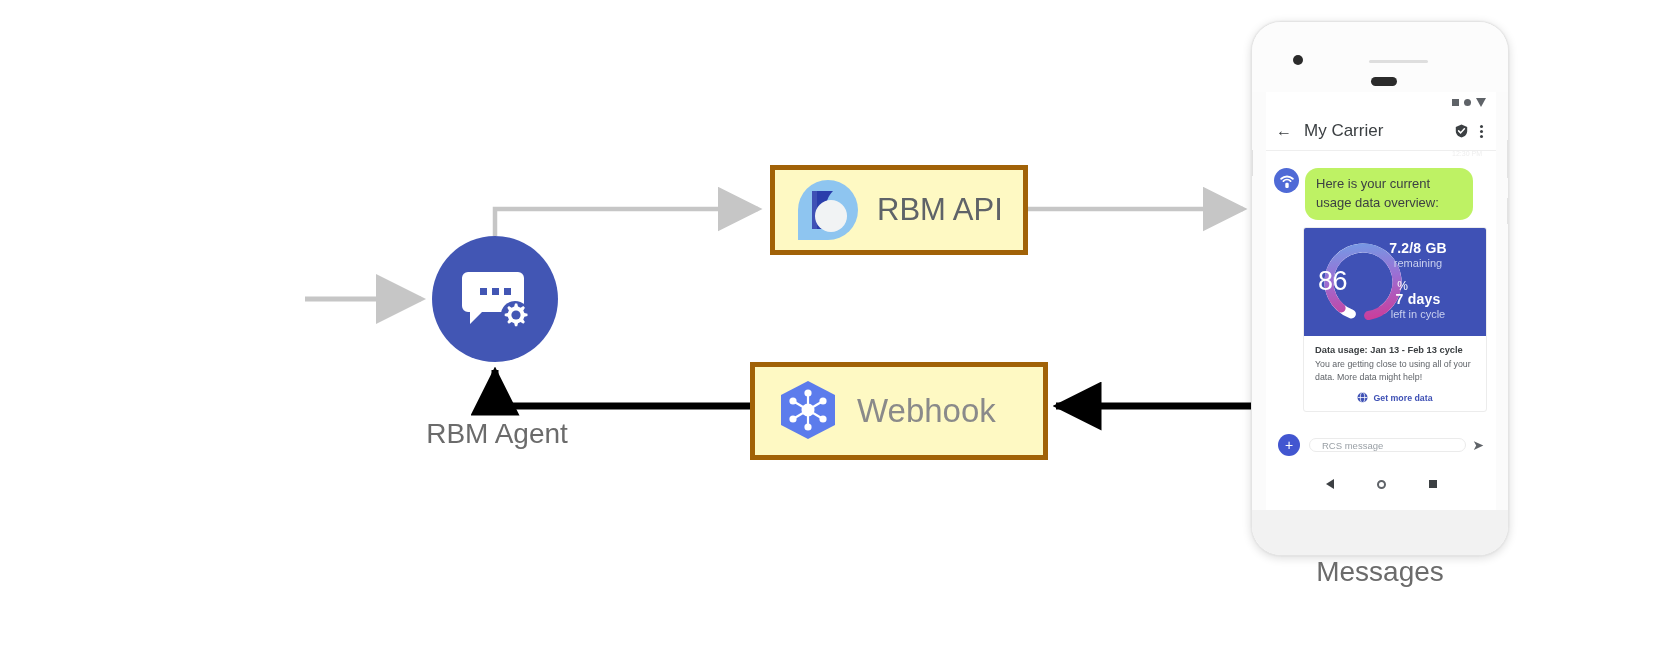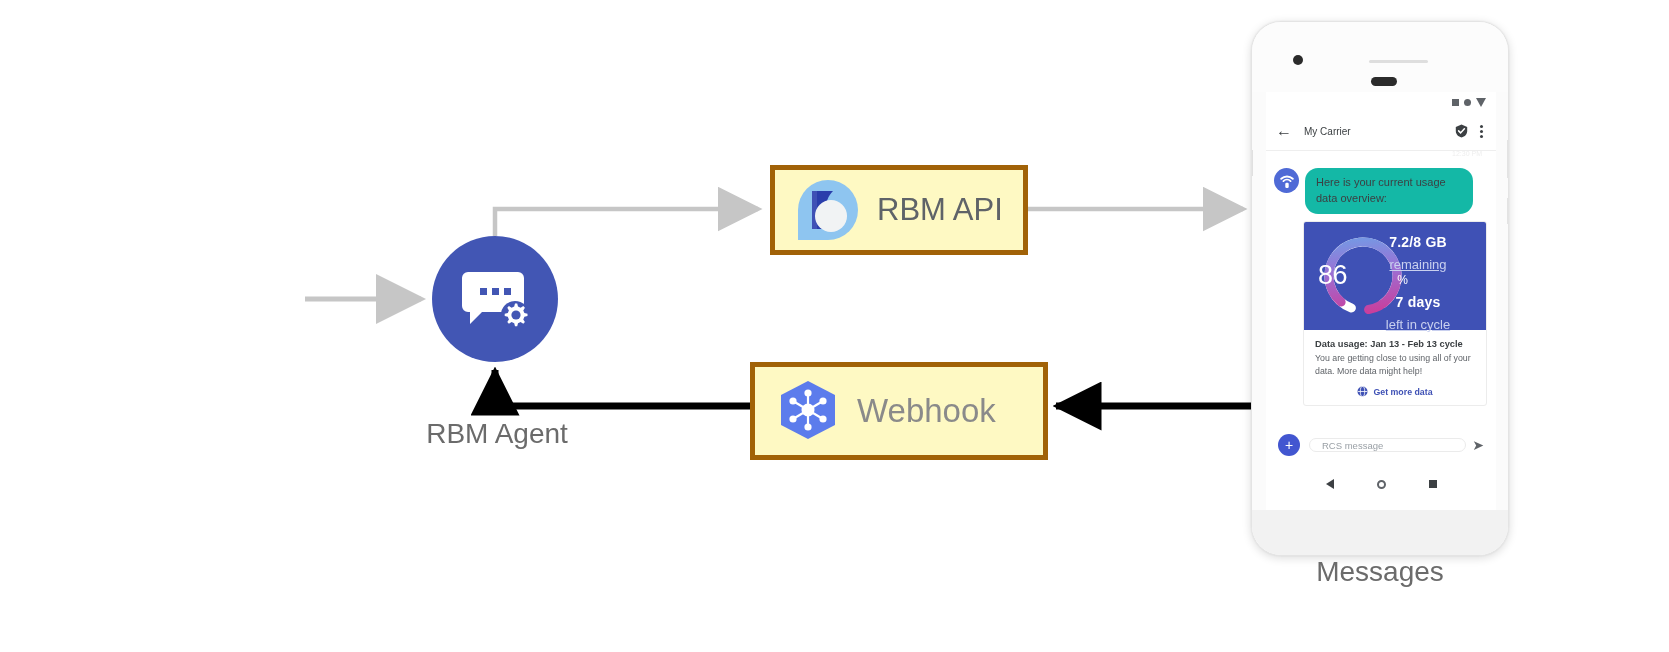--- a/index.html
+++ b/index.html
@@ -125,42 +125,42 @@
     border-top:9px solid #5f6368;
   }
 
   
   #app-bar{
     position:absolute; left:0; top:20px; width:100%; height:38px;
     display:flex; align-items:center; padding:0 10px;
     background:#fff;
   }
   #back-arrow{ font-size:16px; color:#3c4043; line-height:1; margin-right:12px; }
-  #carrier-title{ font-size:10px; color:#3c4043; flex:1; }
+  #carrier-title{ font-size:17px; color:#3c4043; flex:1; }
   #verified-badge{ margin-right:9px; display:flex; }
   #overflow-menu{ display:flex; flex-direction:column; gap:2px; padding:2px 3px; }
   #overflow-menu i{ width:3px;height:3px;border-radius:50%;background:#3c4043;display:block; }
 
   #timestamp{
     position:absolute; right:14px; top:58px;
     font-size:7px; color:#eeeeee;
   }
   #divider{ position:absolute; left:0; top:58px; width:100%; height:1px; background:#eeeeee; }
 
   
   #convo{ position:absolute; left:0; top:64px; width:100%; }
   #msg-row{ display:flex; align-items:flex-start; padding:12px 10px 0 8px; }
   #avatar{
     width:25px;height:25px;border-radius:50%;background:#4f6ad6;
     flex:0 0 auto; display:flex;align-items:center;justify-content:center;
     margin-right:6px;
   }
   #bubble{
-    background:#14b8a6; border-radius:13px; padding:7px 11px;
-    font-size:11px; color:#3c4043; line-height:1.45; max-width:168px;
+    background:#bef264; border-radius:13px; padding:7px 11px;
+    font-size:13px; color:#3c4043; line-height:1.45; max-width:168px;
   }
 
   
   #rich-card{
     margin:7px 9px 0 37px;
     border:1px solid #ececec; border-radius:3px; overflow:hidden;
     background:#fff;
   }
   #card-hero{
     position:relative; height:108px; background:#3f51b5;
@@ -172,21 +172,21 @@
     display:flex; align-items:center; justify-content:space-between;
     color:#fff; font-weight:300;
   }
   #gauge-pct .num{ font-size:27px; letter-spacing:-.5px; }
   #gauge-pct .sym{ font-size:12px; margin-left:1px; margin-top:9px; }
   #hero-stats{
     position:absolute; right:16px; top:12px; width:104px;
     text-align:center; color:#fff;
   }
   .stat-main{ font-size:14px; font-weight:700; letter-spacing:.2px; }
-  .stat-sub{ font-size:13px; color:#c9d0ef; margin-top:7px;text-decoration:underline; }
+  .stat-sub{ font-size:11px; color:#c9d0ef; margin-top:1px; }
   .stat-gap{ height:22px; }
 
   #card-body{ padding:9px 11px 8px 11px; }
   #card-title{ font-size:9.3px; font-weight:700; color:#3c4043; }
   #card-desc{ font-size:8.8px; color:#5f6368; line-height:1.5; margin-top:3px; }
   #card-action{
     margin-top:8px; display:flex; align-items:center; justify-content:center;
     gap:5px; color:#3f51b5; font-size:8.8px; font-weight:600;
   }
 

